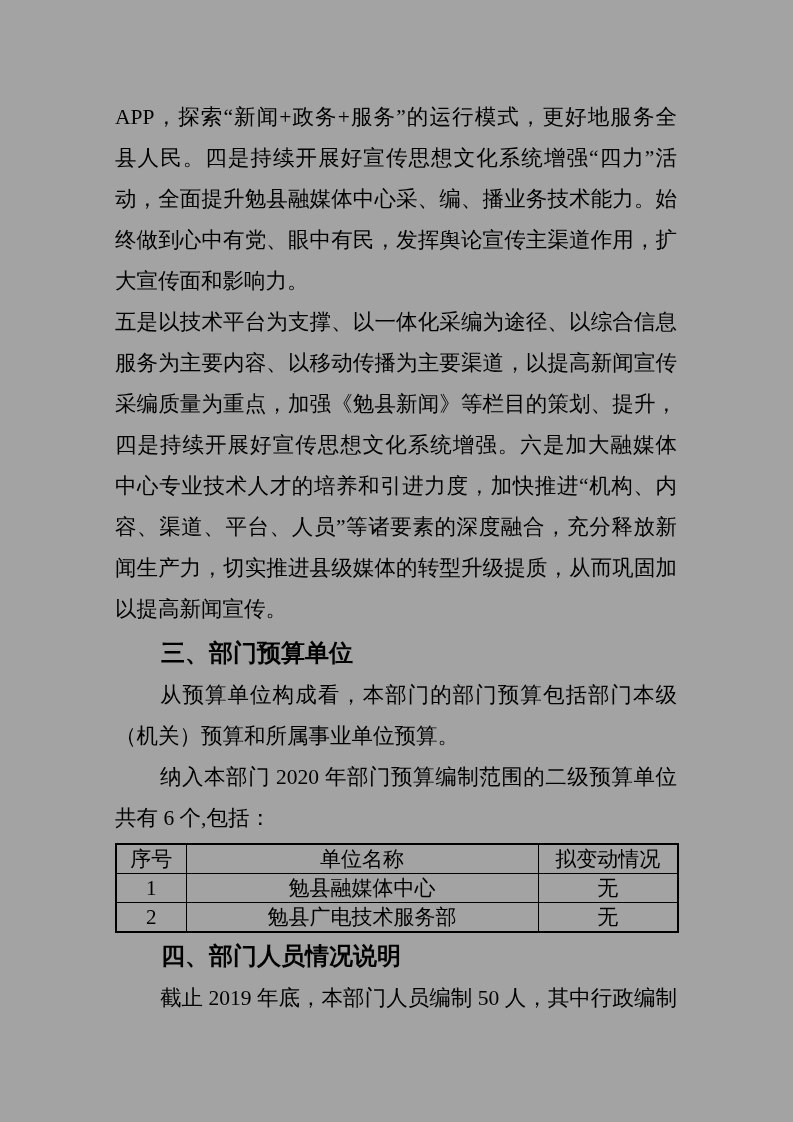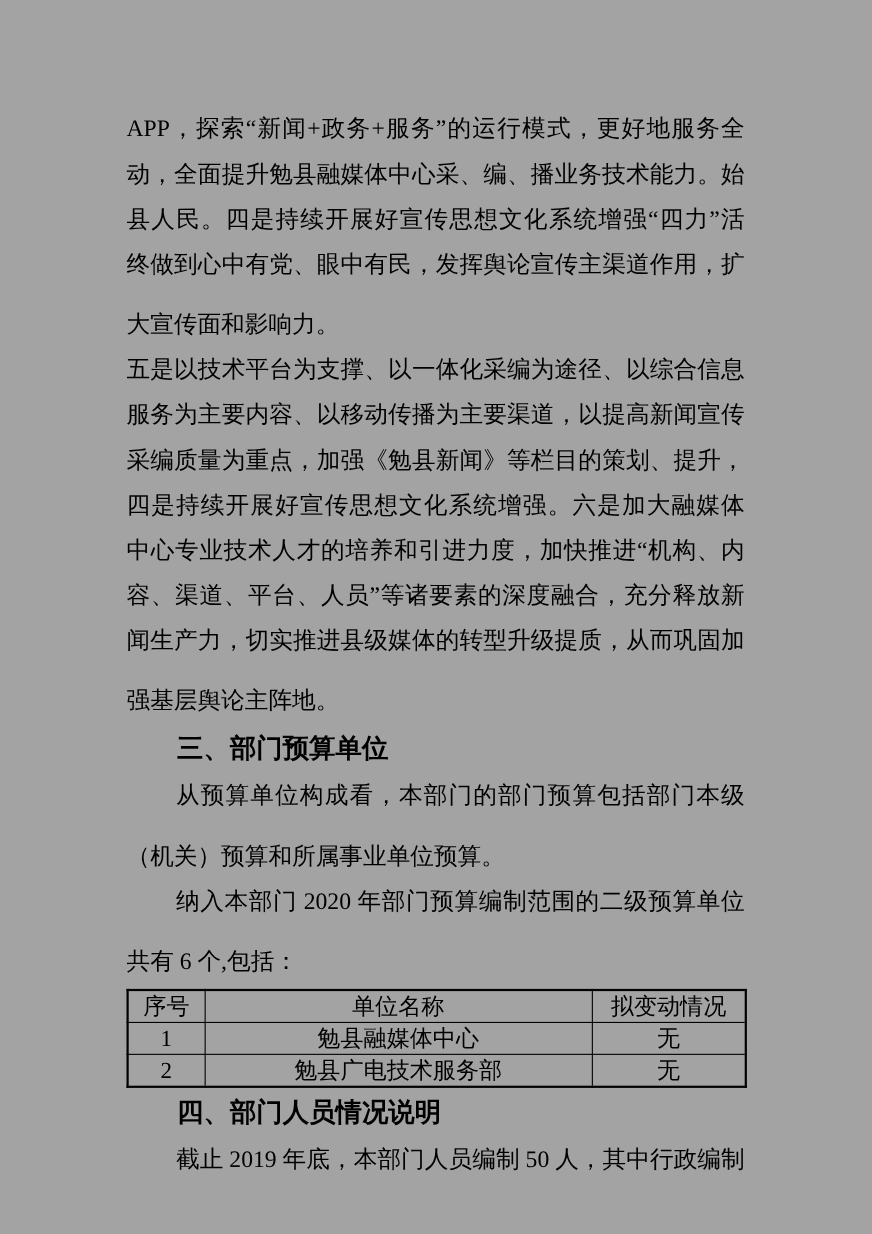--- a/index.html
+++ b/index.html
@@ -20,21 +20,21 @@
   }
   .para { margin: 0; padding: 0; }
   .tline {
     height: 41px;
     line-height: 41px;
     font-size: 21.5px;
     text-align: justify;
     text-align-last: justify;
     overflow: hidden;
   }
-  .tline.end { text-align-last: left; margin-top: 14px; }
+  .tline.end { text-align-last: left; }
   .tline.indent { padding-left: 45px; }
   .heading {
     height: 45px;
     line-height: 45px;
     margin: 0;
     padding-left: 46px;
     font-size: 24px;
     font-weight: bold;
     font-family: "Liberation Sans", "DejaVu Sans", sans-serif;
     text-align: left;
@@ -64,35 +64,35 @@
   col.c3 { width: 140px; }
 </style>
 </head>
 <body>
 
 <div class="page">
   <div class="content">
 
     <div class="para">
       <div class="tline">APP，探索“新闻+政务+服务”的运行模式，更好地服务全</div>
+      <div class="tline">县人民。四是持续开展好宣传思想文化系统增强“四力”活</div>
       <div class="tline">动，全面提升勉县融媒体中心采、编、播业务技术能力。始</div>
-      <div class="tline">县人民。四是持续开展好宣传思想文化系统增强“四力”活</div>
       <div class="tline">终做到心中有党、眼中有民，发挥舆论宣传主渠道作用，扩</div>
       <div class="tline end">大宣传面和影响力。</div>
     </div>
 
     <div class="para">
       <div class="tline">五是以技术平台为支撑、以一体化采编为途径、以综合信息</div>
       <div class="tline">服务为主要内容、以移动传播为主要渠道，以提高新闻宣传</div>
       <div class="tline">采编质量为重点，加强《勉县新闻》等栏目的策划、提升，</div>
       <div class="tline">四是持续开展好宣传思想文化系统增强。六是加大融媒体</div>
       <div class="tline">中心专业技术人才的培养和引进力度，加快推进“机构、内</div>
       <div class="tline">容、渠道、平台、人员”等诸要素的深度融合，充分释放新</div>
       <div class="tline">闻生产力，切实推进县级媒体的转型升级提质，从而巩固加</div>
-      <div class="tline end">强基层舆论主阵地。</div>
+      <div class="tline end">以提高新闻宣传。</div>
     </div>
 
     <h2 class="heading">三、部门预算单位</h2>
 
     <div class="para">
       <div class="tline indent">从预算单位构成看，本部门的部门预算包括部门本级</div>
       <div class="tline end">（机关）预算和所属事业单位预算。</div>
     </div>
 
     <div class="para">

